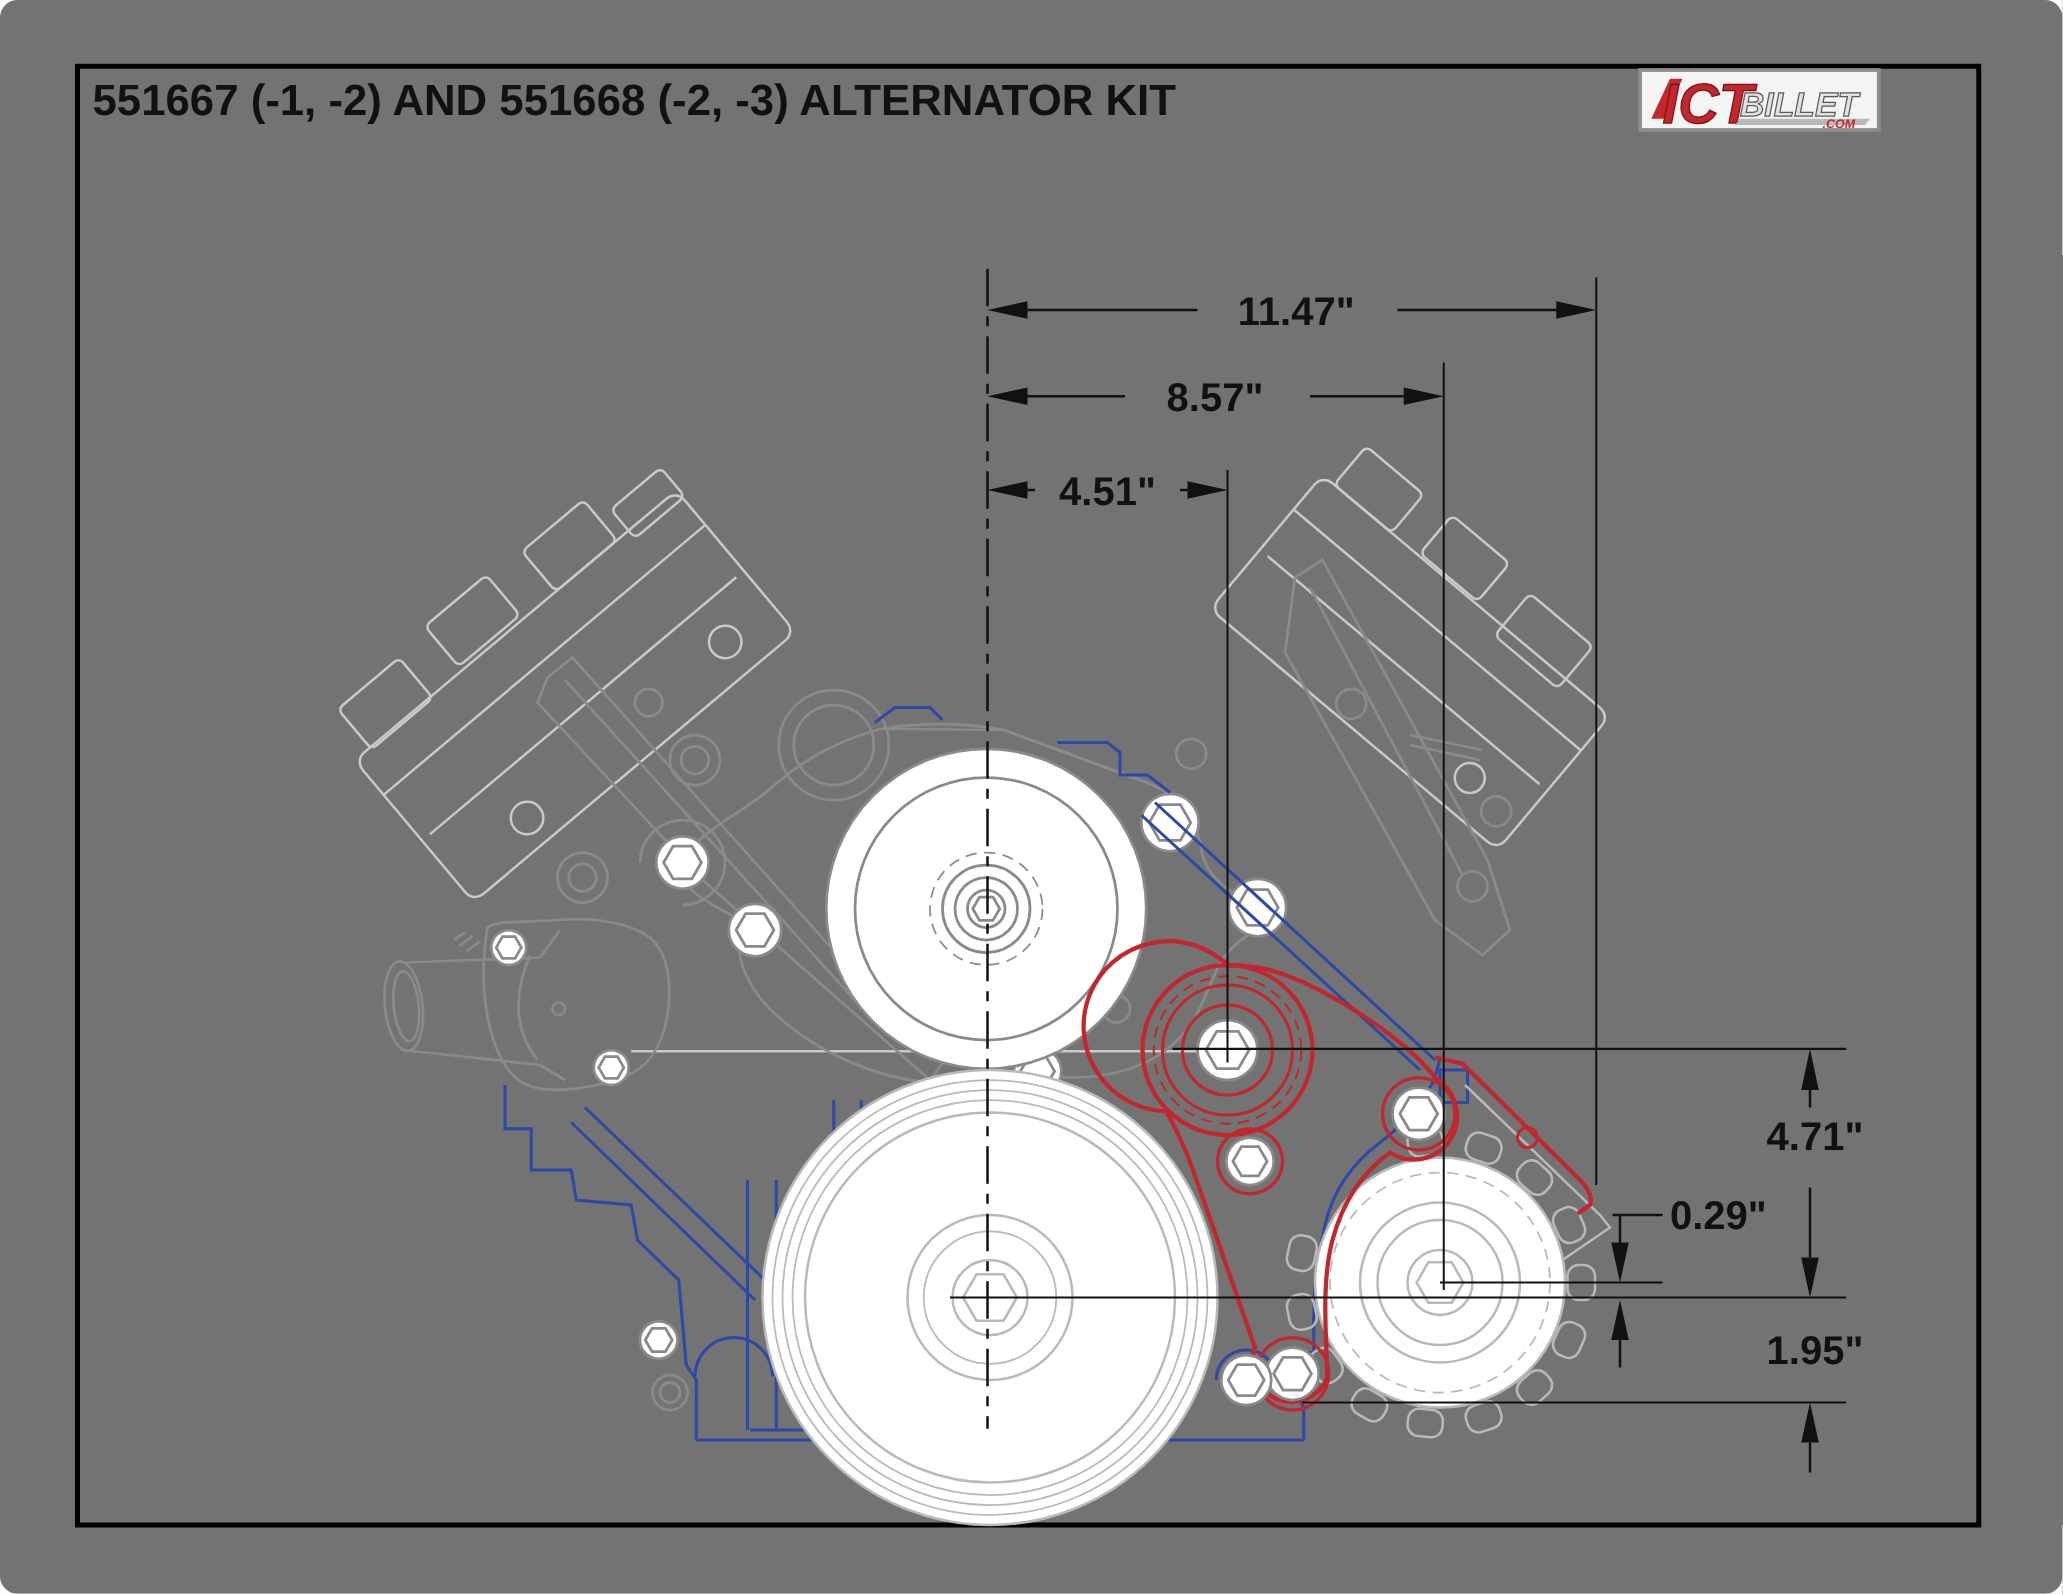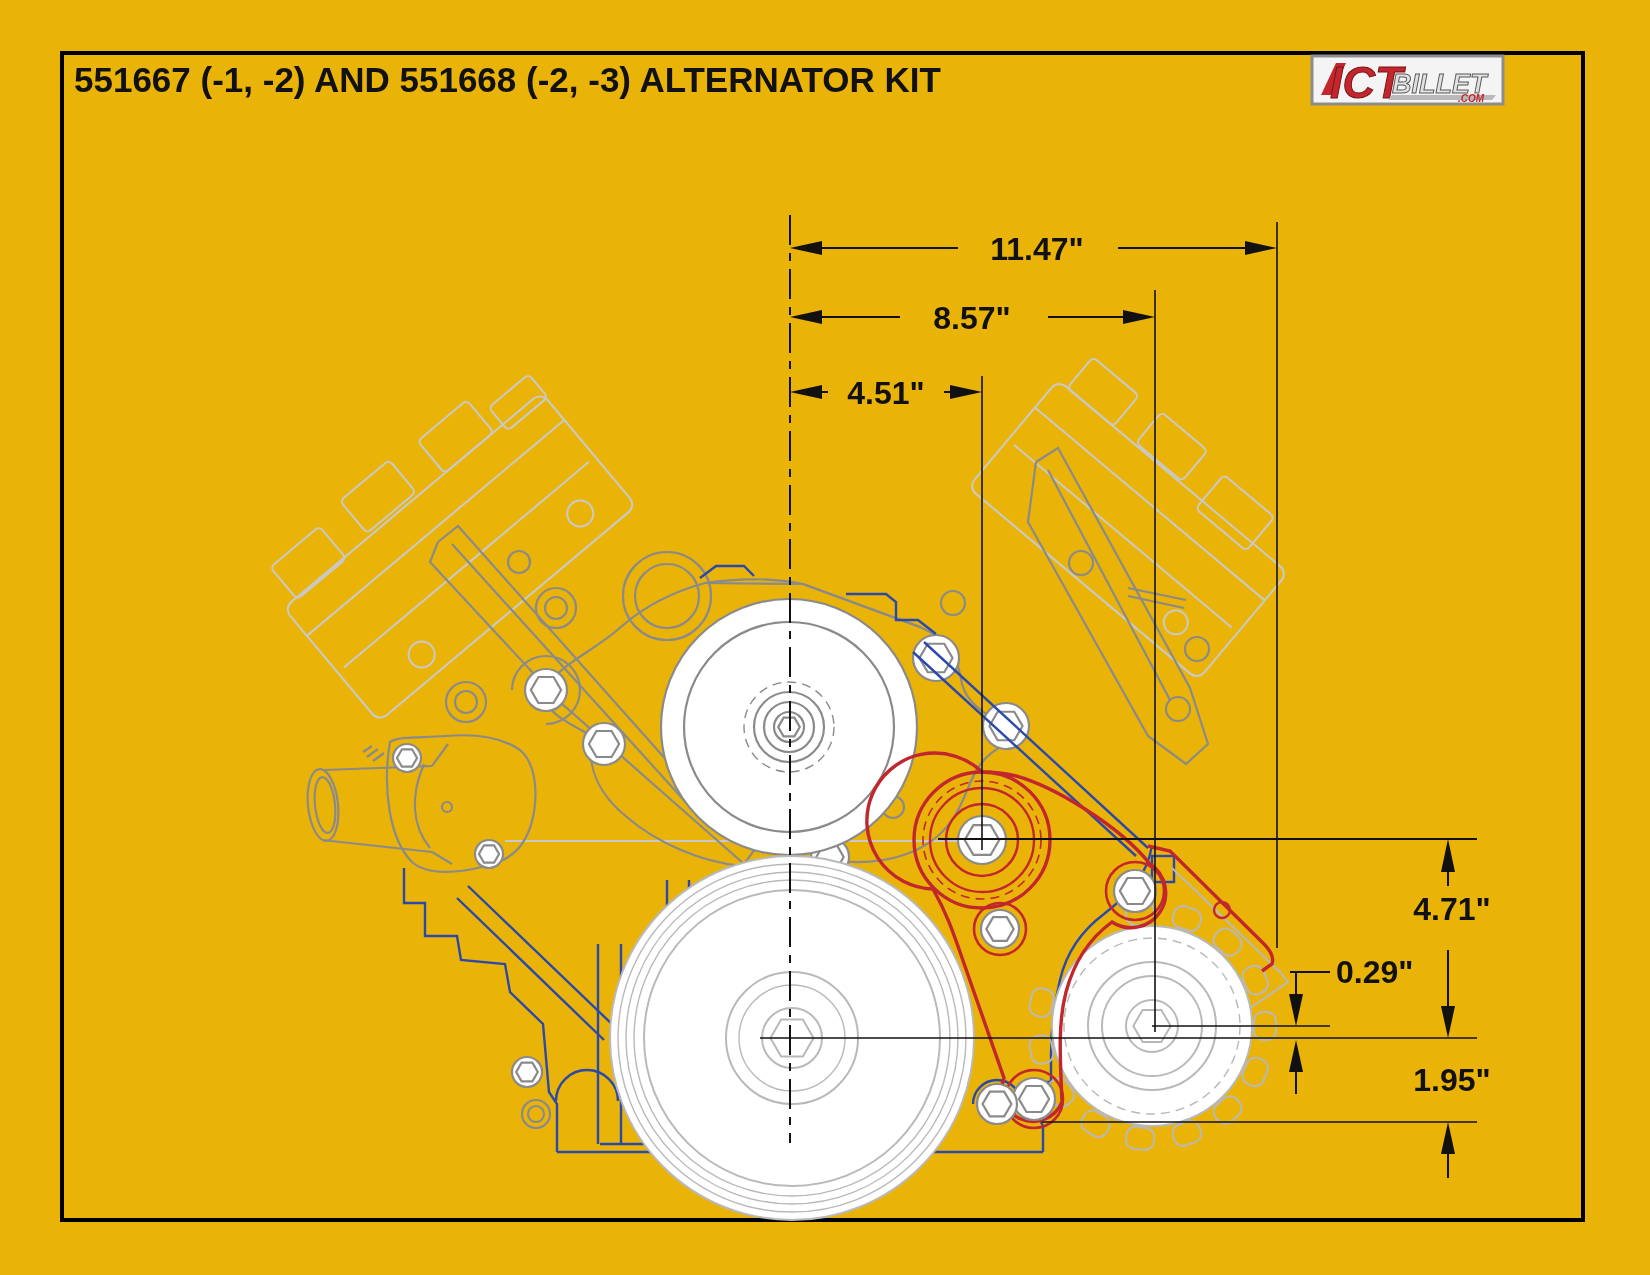--- a/index.html
+++ b/index.html
@@ -1,17 +1,17 @@
 <!DOCTYPE html>
 <html><head>
 <meta charset="utf-8">
 <style>
   html,body{margin:0;padding:0;background:#ffffff;}
-  .page{position:relative;width:1650px;height:1275px;background:#eab308;overflow:hidden;
-        font-family:"Liberation Sans",sans-serif;}
+  .page{position:relative;width:1650px;height:1275px;background:#737373;overflow:hidden;
+        font-family:"Liberation Sans",sans-serif;border-radius:14px;}
   svg{position:absolute;left:0;top:0;}
   
   svg path,svg circle,svg line,svg rect,svg polygon,svg polyline,svg ellipse{fill:none;}
   svg text{font-family:"Liberation Sans",sans-serif;font-weight:bold;fill:#111;stroke:none;}
   .wf{fill:#ffffff;}
   .af{fill:#111111;stroke:none;}
   .dimtext{font-size:32px;}
   .titletext{font-size:35px;letter-spacing:0px;}
   .dash{stroke-dasharray:9 6;}
   .cline{stroke-dasharray:30 8 8 8;}

